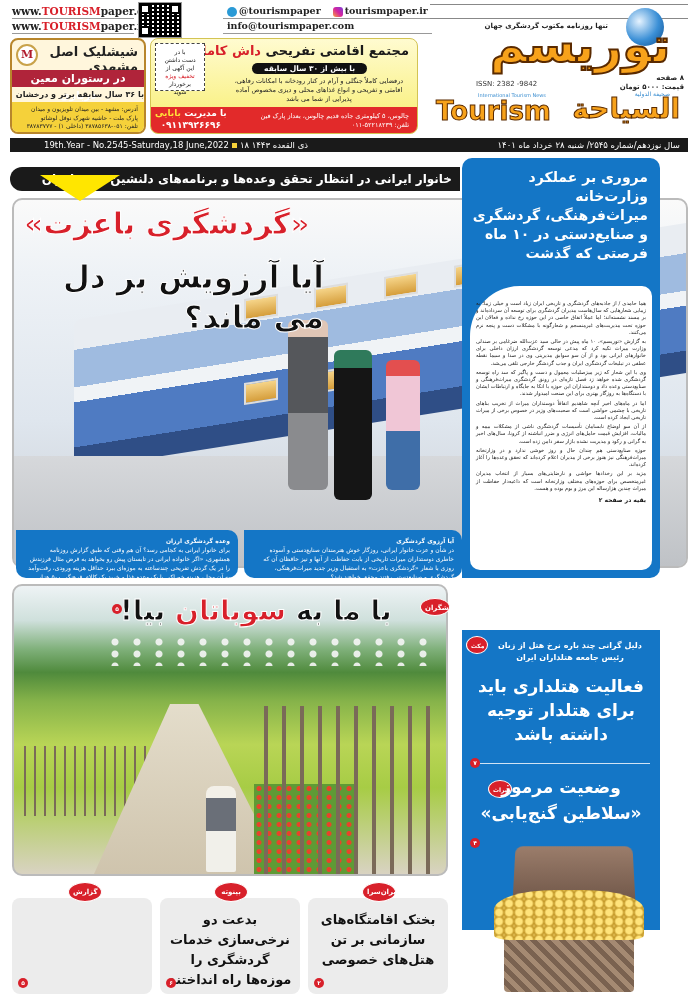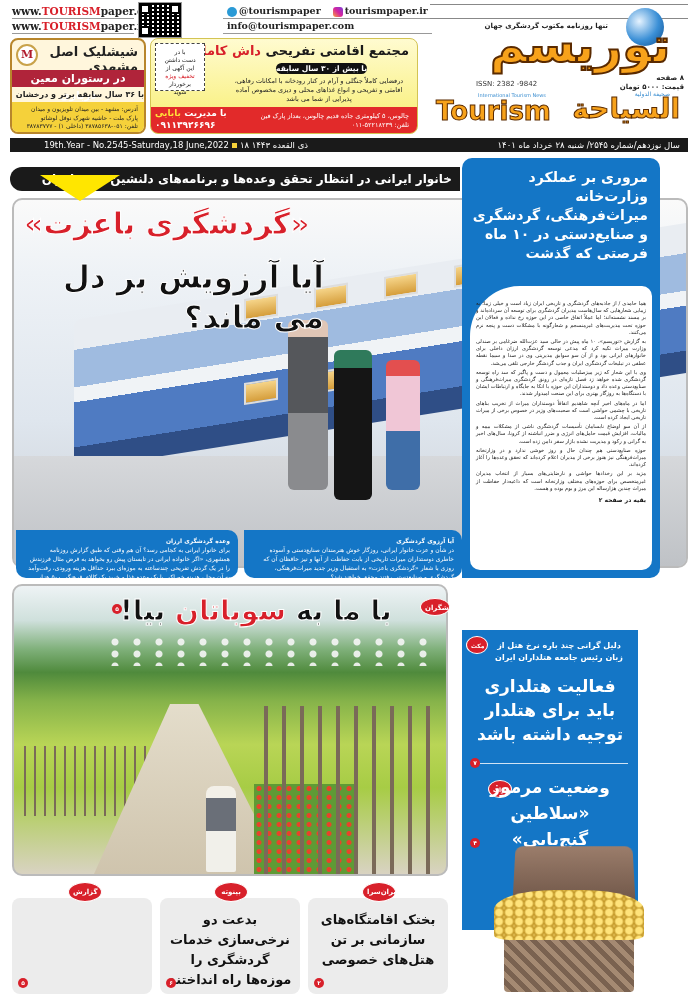--- a/index.html
+++ b/index.html
@@ -23,26 +23,26 @@
   
   .ad-left { left: 10px; top: 38px; width: 136px; height: 96px; border: 2px solid #b8862c; border-radius: 8px; background: #fff6dc; overflow:hidden; }
   .ad-left .title { position:absolute; top:4px; right:6px; font-size: 13px; font-weight: bold; color:#222; }
   .ad-left .logo { position:absolute; left:4px; top:4px; width:22px; height:22px; border-radius:50%; border:2px solid #c9a24a; background:#fff; font-size:11px; font-weight:bold; color:#b01c2e; text-align:center; line-height:18px; font-family:"DejaVu Serif",serif; }
   .ad-left .band { position:absolute; top:30px; left:0; right:0; height:17px; background:#b0243a; color:#fff; font-size:11px; font-weight:bold; text-align:center; line-height:17px; }
   .ad-left .sub { position:absolute; top:50px; left:0; right:0; text-align:right; font-size:8px; font-weight:bold; color:#222; }
   .ad-left .addr { position:absolute; top:62px; left:0; right:0; bottom:0; background:#f5d13a; font-size:6px; line-height:8.5px; padding:3px 6px; color:#222; text-align:right; }
   .ad-mid { left: 150px; top: 38px; width: 268px; height: 96px; border-radius: 8px; background: linear-gradient(#fffbd0,#f8ee6e); overflow:hidden; border:1px solid #d3c453; }
   .ad-mid .title { position:absolute; top:4px; right:8px; font-size:13px; font-weight:bold; color:#1a1a1a; white-space:nowrap; }
   .ad-mid .title .red { color:#d8202a; }
-  .ad-mid .pill { position:absolute; top:24px; right:50px; background:#111; color:#fff; font-size:7.5px; font-weight:bold; padding:1px 0; border-radius:8px; }
+  .ad-mid .pill { position:absolute; top:24px; right:50px; background:#111; color:#fff; font-size:7.5px; font-weight:bold; padding:1px 12px; border-radius:8px; }
   .ad-mid .desc { position:absolute; top:38px; right:8px; width:180px; font-size:6.5px; line-height:9px; color:#222; text-align:center; }
   .ad-mid .coupon { position:absolute; top:4px; left:4px; width:50px; height:48px; border:1px dashed #444; background:#fff; font-size:6px; line-height:8px; text-align:center; padding-top:4px; color:#222; }
   .ad-mid .coupon .red { color:#d8202a; }
   .ad-mid .footer { position:absolute; bottom:0; left:0; right:0; height:26px; background:#e22a2a; }
-  .ad-mid .mgr { position:absolute; left:4px; bottom:2px; font-size:9px; font-weight:bold; color:#fff; text-align:left; line-height:12px; }
+  .ad-mid .mgr { position:absolute; left:4px; bottom:2px; font-size:9px; font-weight:bold; color:#fff; text-align:center; line-height:12px; }
   .ad-mid .mgr .yel { color:#ffe23a; }
   .ad-mid .addr2 { position:absolute; right:8px; bottom:3px; font-size:6.5px; color:#fff; line-height:9px; text-align:right; }
 
   
   .mast { left: 430px; top: 4px; width: 258px; height: 130px; }
   .mast .line { position:absolute; left:0; right:0; height:1px; background:#888; }
   .mast .tagline { position:absolute; top:18px; right:80px; font-size:7px; font-weight:bold; color:#222; }
   .mast .logo-fa { position:absolute; top:14px; left:20px; font-size:48px; font-weight:bold; color:#f7a21b; -webkit-text-stroke: 2px #5a2a00; letter-spacing:-2px; font-family:"DejaVu Sans",sans-serif; line-height:54px;margin-left:40px; }
   .mast .globe { position:absolute; top:4px; right:24px; width:38px; height:38px; border-radius:50%; background: radial-gradient(circle at 35% 35%, #e6f3ff, #3a8fd6 55%, #0d4b8a); }
   .mast .issn { position:absolute; top:76px; left:46px; font-size:7px; color:#333; }
@@ -94,21 +94,21 @@
   .sub-photo .fence-l { position:absolute; left:10px; top:160px; width:200px; height:70px; background: repeating-linear-gradient(90deg, #7a6a58 0 2px, transparent 2px 10px); }
   .sub-photo .village { position:absolute; left:90px; top:50px; width:330px; height:30px; background: radial-gradient(circle,#f6f6f6 3px,transparent 4px) 0 0/22px 12px; opacity:0.9; }
   .sub-head { left: 120px; top: 594px; font-size:28px; font-weight:bold; color:#111; direction:rtl; white-space:nowrap; -webkit-text-stroke:1px #fff; }
   .sub-head .red { color:#d8202a; }
   .bubble { background:#d8202a; color:#fff; font-size:7px; font-weight:bold; border-radius: 50%; text-align:center; padding:3px 4px; border:1px solid #fff; }
   .sub-bubble { left: 420px; top: 598px; width:30px; height:18px; line-height:12px; }
   .page-num { display:inline-block; width:10px; height:10px; border-radius:50%; background:#d8202a; color:#fff; font-size:6px; text-align:center; line-height:10px; font-weight:bold; }
   .sub-pn { left: 112px; top: 604px; }
 
   
-  .blue2 { left: 462px; top: 630px; width: 176px; height: 300px; background:#1476c6; }
+  .blue2 { left: 462px; top: 630px; width: 198px; height: 300px; background:#1476c6; }
   .blue2 .intro { position:absolute; top:10px; right:12px; left:30px; color:#fff; font-size:8px; font-weight:bold; line-height:12px; text-align:center; direction:rtl; }
   .blue2 .h { position:absolute; top:44px; right:8px; left:8px; color:#fff; font-size:17px; font-weight:bold; line-height:24px; text-align:center; direction:rtl; }
   .blue2 .sep { position:absolute; top:133px; left:18px; right:10px; height:1px; background:#fff; opacity:0.8; }
   .blue2 .h2 { position:absolute; top:144px; right:8px; left:8px; color:#fff; font-size:17px; font-weight:bold; line-height:26px; text-align:center; direction:rtl; }
   .blue2 .b1 { position:absolute; top:6px; left:4px; width:22px; height:18px; line-height:12px; font-size:6px; }
   .blue2 .b2 { position:absolute; top:150px; right:168px; width:24px; height:18px; line-height:12px; font-size:6px; left:auto; }
   .blue2 .pn1 { position:absolute; top:128px; left:8px; }
   .blue2 .pn2 { position:absolute; top:208px; left:8px; }
   .chest { left: 494px; top: 845px; width: 150px; height: 150px; }
   .chest .lid { position:absolute; left:20px; top:0; width:120px; height:60px; background:linear-gradient(#9b7d6b,#6e5547); border-radius:8px 8px 0 0; transform: perspective(200px) rotateX(10deg); }

